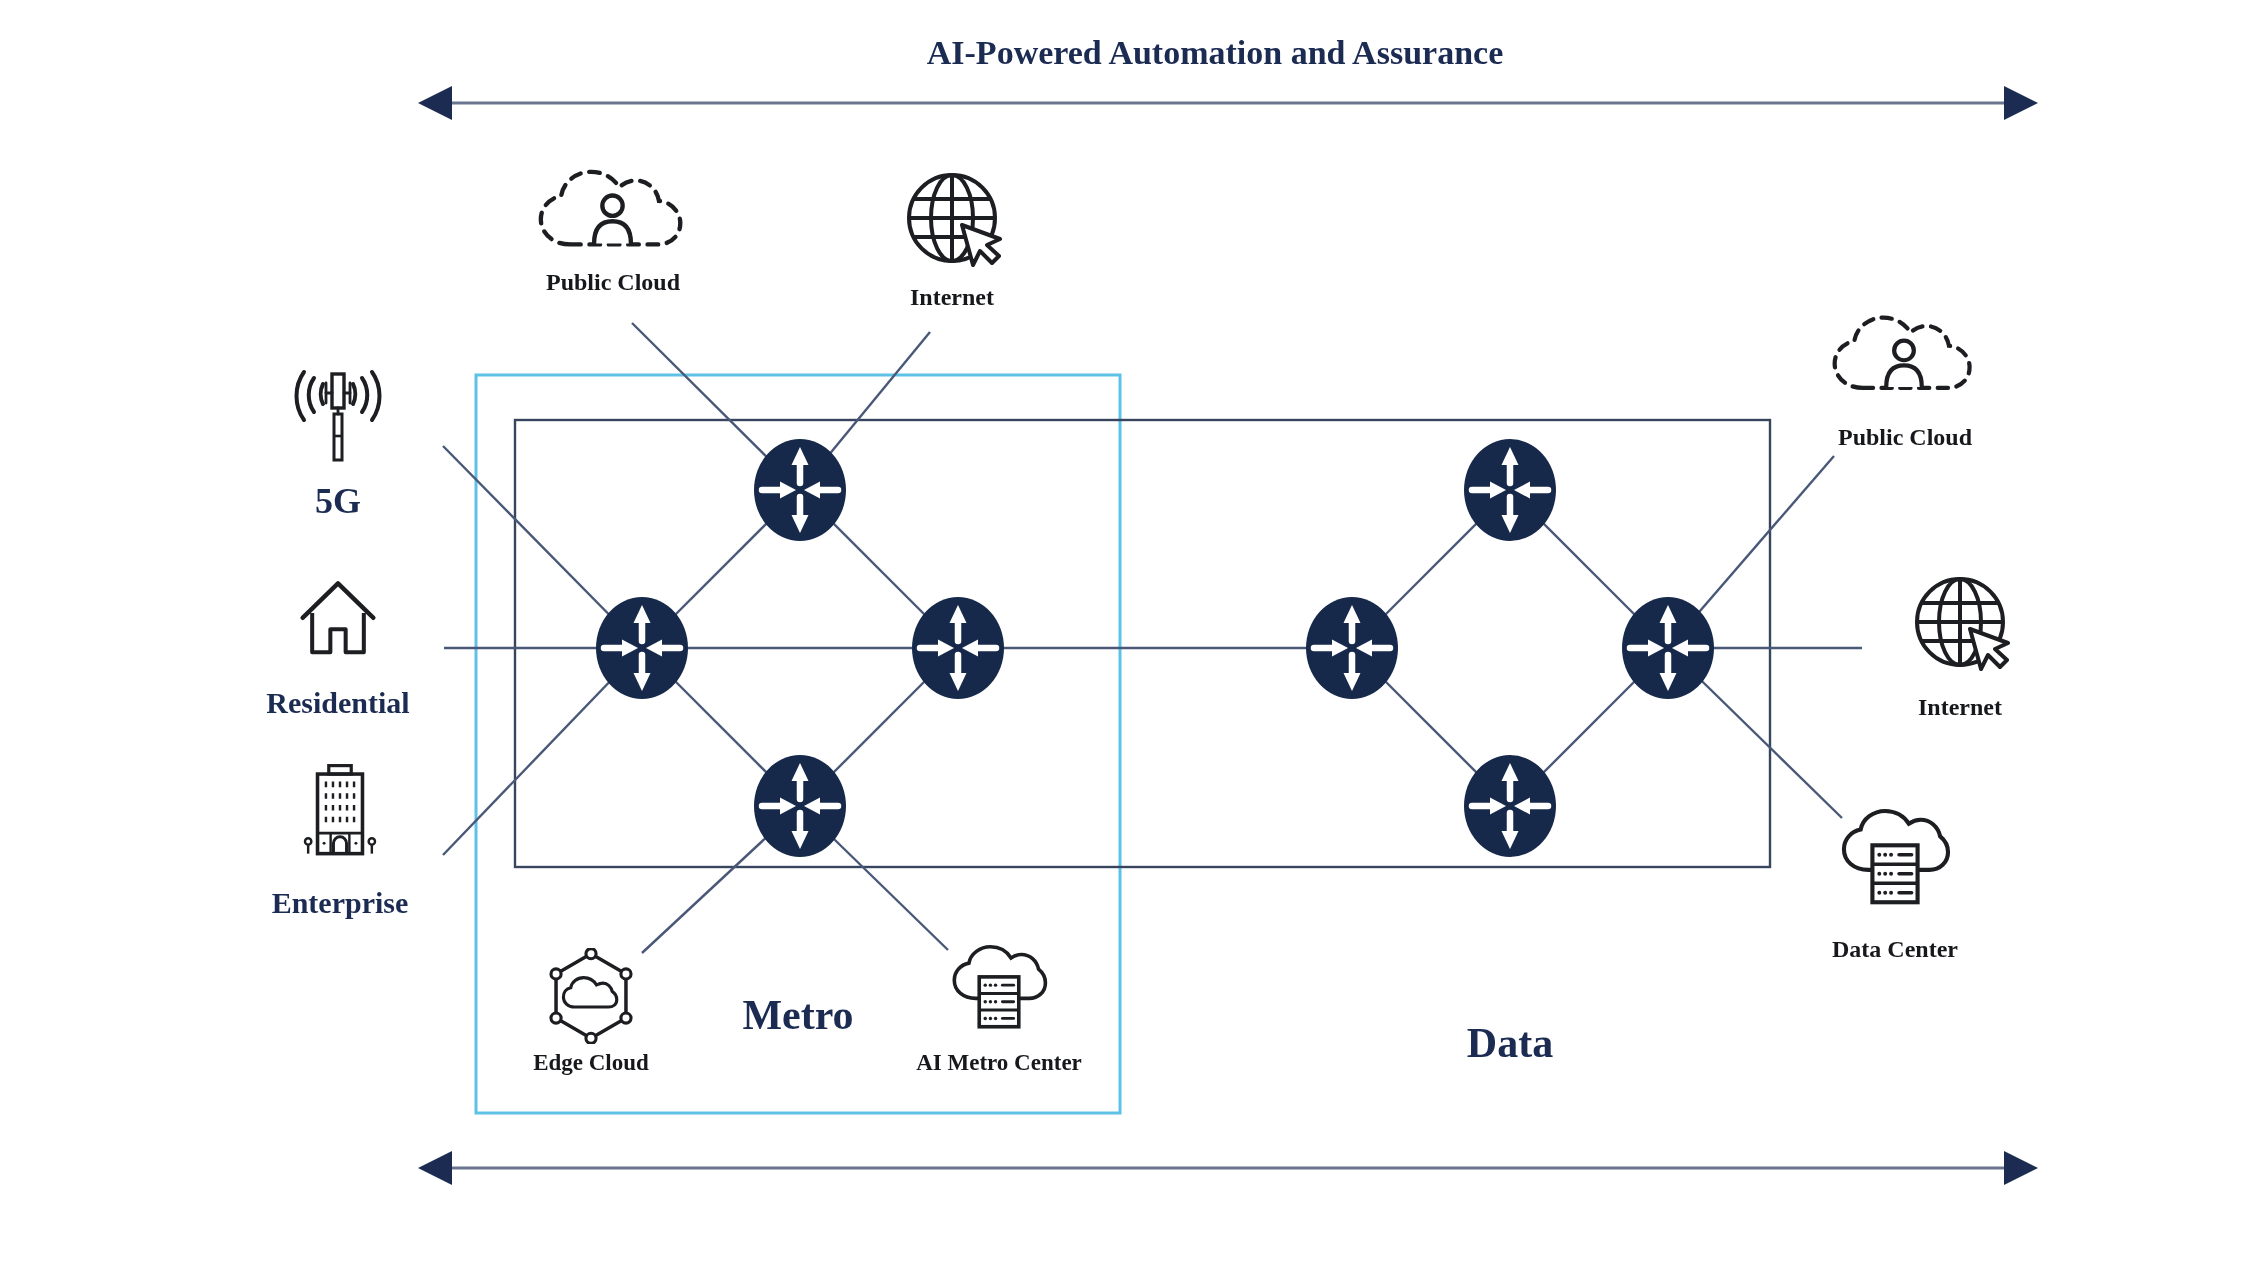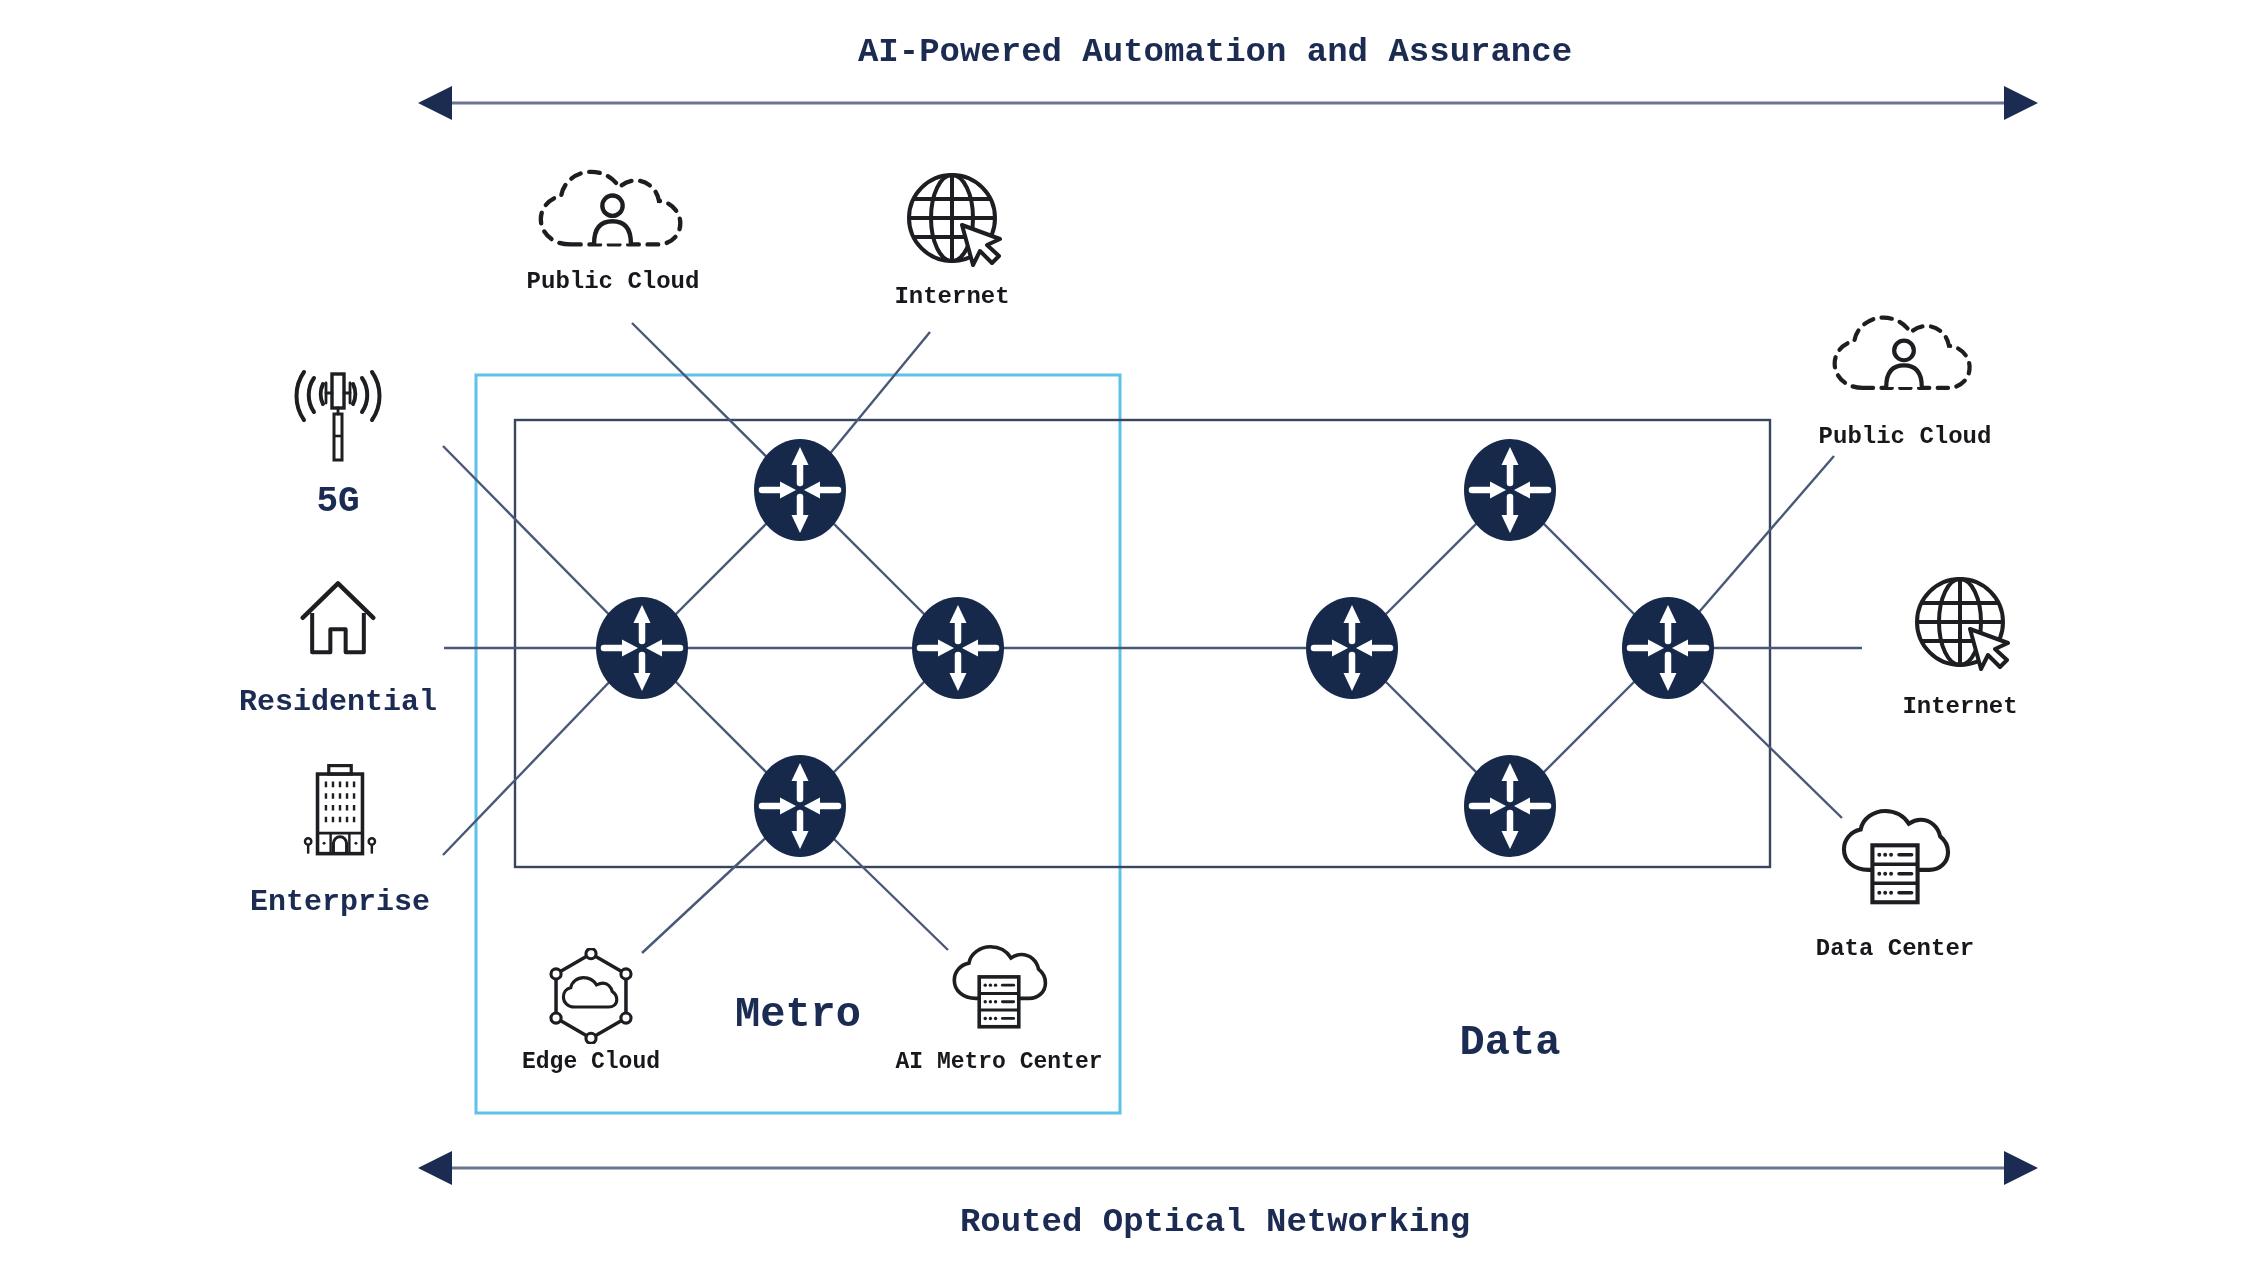--- a/index.html
+++ b/index.html
@@ -1,20 +1,20 @@
 <!DOCTYPE html>
 <html><head>
 <meta charset="utf-8">
 <style>
   html,body{margin:0;padding:0;background:#ffffff;}
   #canvas{
     position:relative;
     width:2268px;height:1274px;
     background:#ffffff;
-    font-family:Liberation Mono, monospace;
+    font-family:Liberation Serif, serif;
     overflow:hidden;
   }
   svg.layer{position:absolute;left:0;top:0;}
   .icon{position:absolute;}
   .lbl{
     position:absolute;
     transform:translateX(-50%);
     white-space:nowrap;
     font-weight:bold;
     line-height:1.1;
@@ -228,21 +228,20 @@
       <use href="#sym-cloud-person"></use>
     </svg>
   <svg class="icon" style="left:1910px;top:572px" width="100" height="100">
       <use href="#sym-globe"></use>
     </svg>
   <svg class="icon" style="left:1839px;top:808px" width="112" height="108">
       <use href="#sym-cloud-server"></use>
     </svg>
 
   <div class="lbl banner" style="left:1215px;top:34px">AI-Powered Automation and Assurance</div>
-  <div class="lbl banner" style="left:1215px;top:1204px">Routed Optical Networking</div>
 
   <div class="lbl lbl-navy s30" style="left:338px;top:482px">5G</div>
   <div class="lbl lbl-navy s26" style="left:338px;top:686px">Residential</div>
   <div class="lbl lbl-navy s26" style="left:340px;top:886px">Enterprise</div>
 
   <div class="lbl lbl-dark s24" style="left:613px;top:269px">Public Cloud</div>
   <div class="lbl lbl-dark s24" style="left:952px;top:284px">Internet</div>
 
   <div class="lbl lbl-dark s23" style="left:591px;top:1050px">Edge Cloud</div>
   <div class="lbl lbl-dark s23" style="left:999px;top:1050px">AI Metro Center</div>

